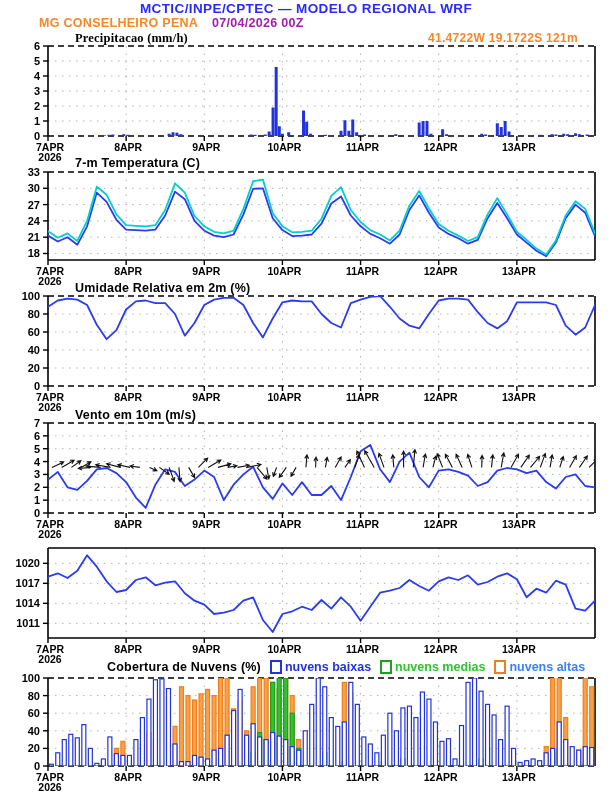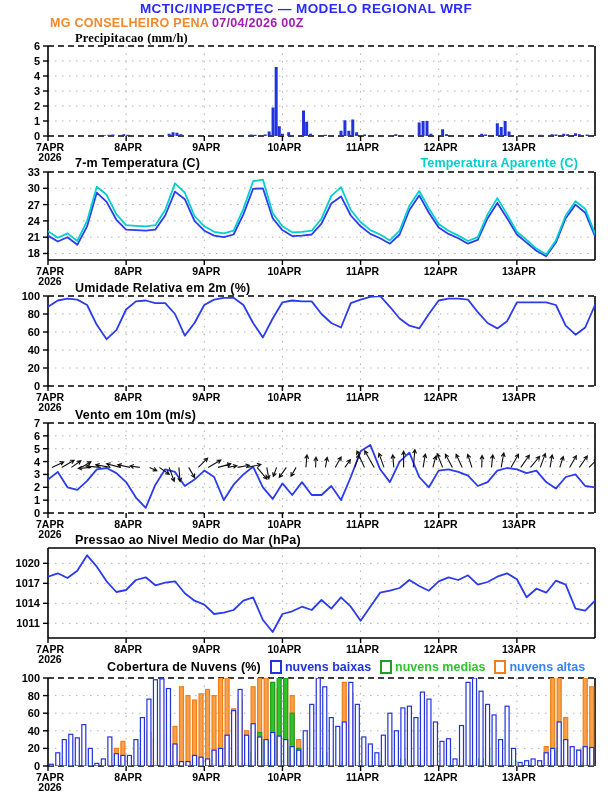--- a/index.html
+++ b/index.html
@@ -1,49 +1,48 @@
 <!DOCTYPE html>
 <html><head>
 <meta charset="utf-8">
 <style>
   html,body{margin:0;padding:0;background:#fff;}
   .page{position:relative;width:612px;height:792px;background:#ffffff;
         font-family:"Liberation Sans",sans-serif;font-weight:bold;overflow:hidden;}
   svg#plots{position:absolute;left:0;top:0;}
   .txt{position:absolute;white-space:nowrap;}
   .hdr{left:0;top:1px;width:612px;text-align:center;font-size:13.5px;letter-spacing:.4px;}
-  .station{left:50px;top:16px;font-size:12.5px;letter-spacing:.3px;}
+  .station{left:39px;top:16px;font-size:12.5px;letter-spacing:.3px;}
   .rundate{left:212px;top:16px;font-size:12.5px;letter-spacing:.3px;}
   .coords{left:0;top:31px;width:578px;text-align:right;font-size:12px;letter-spacing:.3px;}
   .ptitle{font-size:12.5px;color:#000;letter-spacing:.2px;}
   .rlabel{position:absolute;left:0;top:156px;width:578px;text-align:right;font-size:12.5px;}
   .legendrow{position:absolute;left:75px;top:660px;display:flex;align-items:center;margin-left:32px;}
   .legend-item{display:flex;align-items:center;margin-left:9px;}
   .lbox{width:8px;height:10px;border:2px solid #000;background:#fff;margin-right:3px;display:inline-block;}
   .legend-label{font-size:12.5px;}
 </style>
 </head>
 <body>
 
 <div class="page">
 
   <div class="txt hdr" style="color: rgb(42, 42, 255);">MCTIC/INPE/CPTEC — MODELO REGIONAL WRF</div>
   <div class="txt station" style="color: rgb(248, 135, 42);">MG CONSELHEIRO PENA</div>
   <div class="txt rundate" style="color: #a21caf;">07/04/2026 00Z</div>
+  <div class="txt coords" style="color: rgb(248, 135, 42);">41.4722W 19.1722S 121m</div>
 
   <div class="txt ptitle" style="left:75px;top:31px;font-family:Liberation Serif, serif;">Precipitacao (mm/h)</div>
 
   <div class="txt ptitle" style="left:75px;top:156px;">7-m Temperatura (C)</div>
-  <div class="txt rlabel ptitle" style="color: rgb(0, 207, 207);">Temperatura Aparente (C)</div>
 
   <div class="txt ptitle" style="left:75px;top:281px;text-align:center;">Umidade Relativa em 2m (%)</div>
 
   <div class="txt ptitle" style="left:75px;top:408px;">Vento em 10m (m/s)</div>
 
-  <div class="txt ptitle" style="left:75px;top:533px;">Pressao ao Nivel Medio do Mar (hPa)</div>
 
   <div class="legendrow">
     <span class="ptitle">Cobertura de Nuvens (%)</span>
     <span class="legend-item">
       <span class="lbox" id="lbox0" style="border-color: rgb(34, 51, 221);"></span>
       <span class="legend-label" id="llab0" style="color: rgb(34, 51, 221);">nuvens baixas</span>
     </span>
     <span class="legend-item">
       <span class="lbox" id="lbox1" style="border-color: rgb(31, 159, 31);"></span>
       <span class="legend-label" id="llab1" style="color: rgb(47, 195, 47);">nuvens medias</span>

